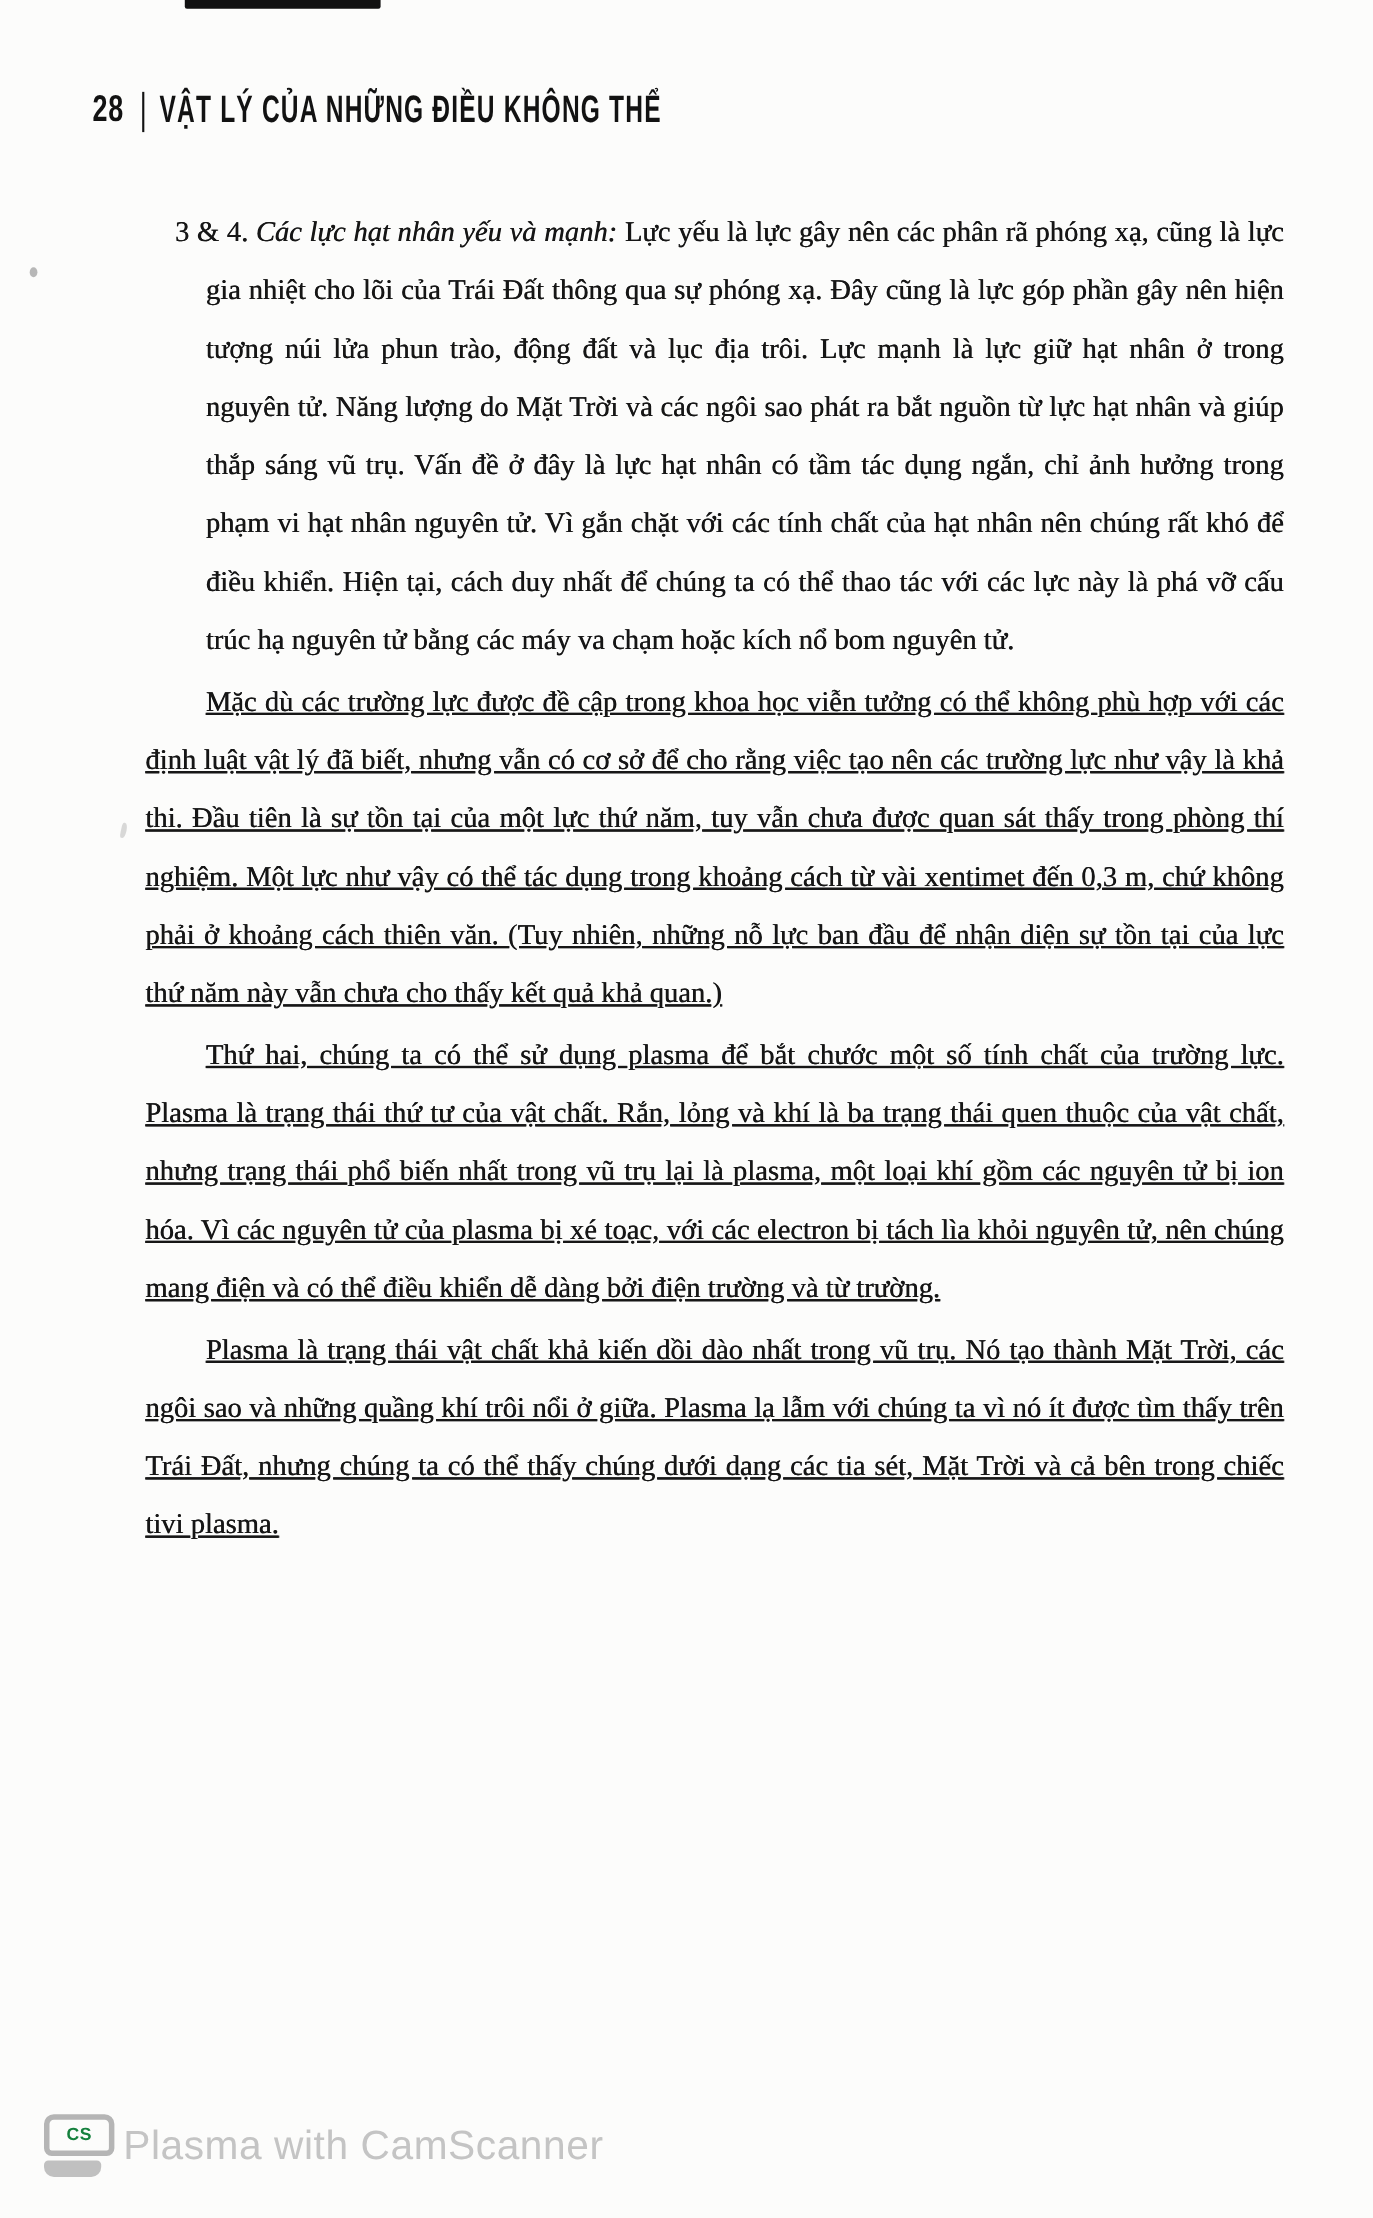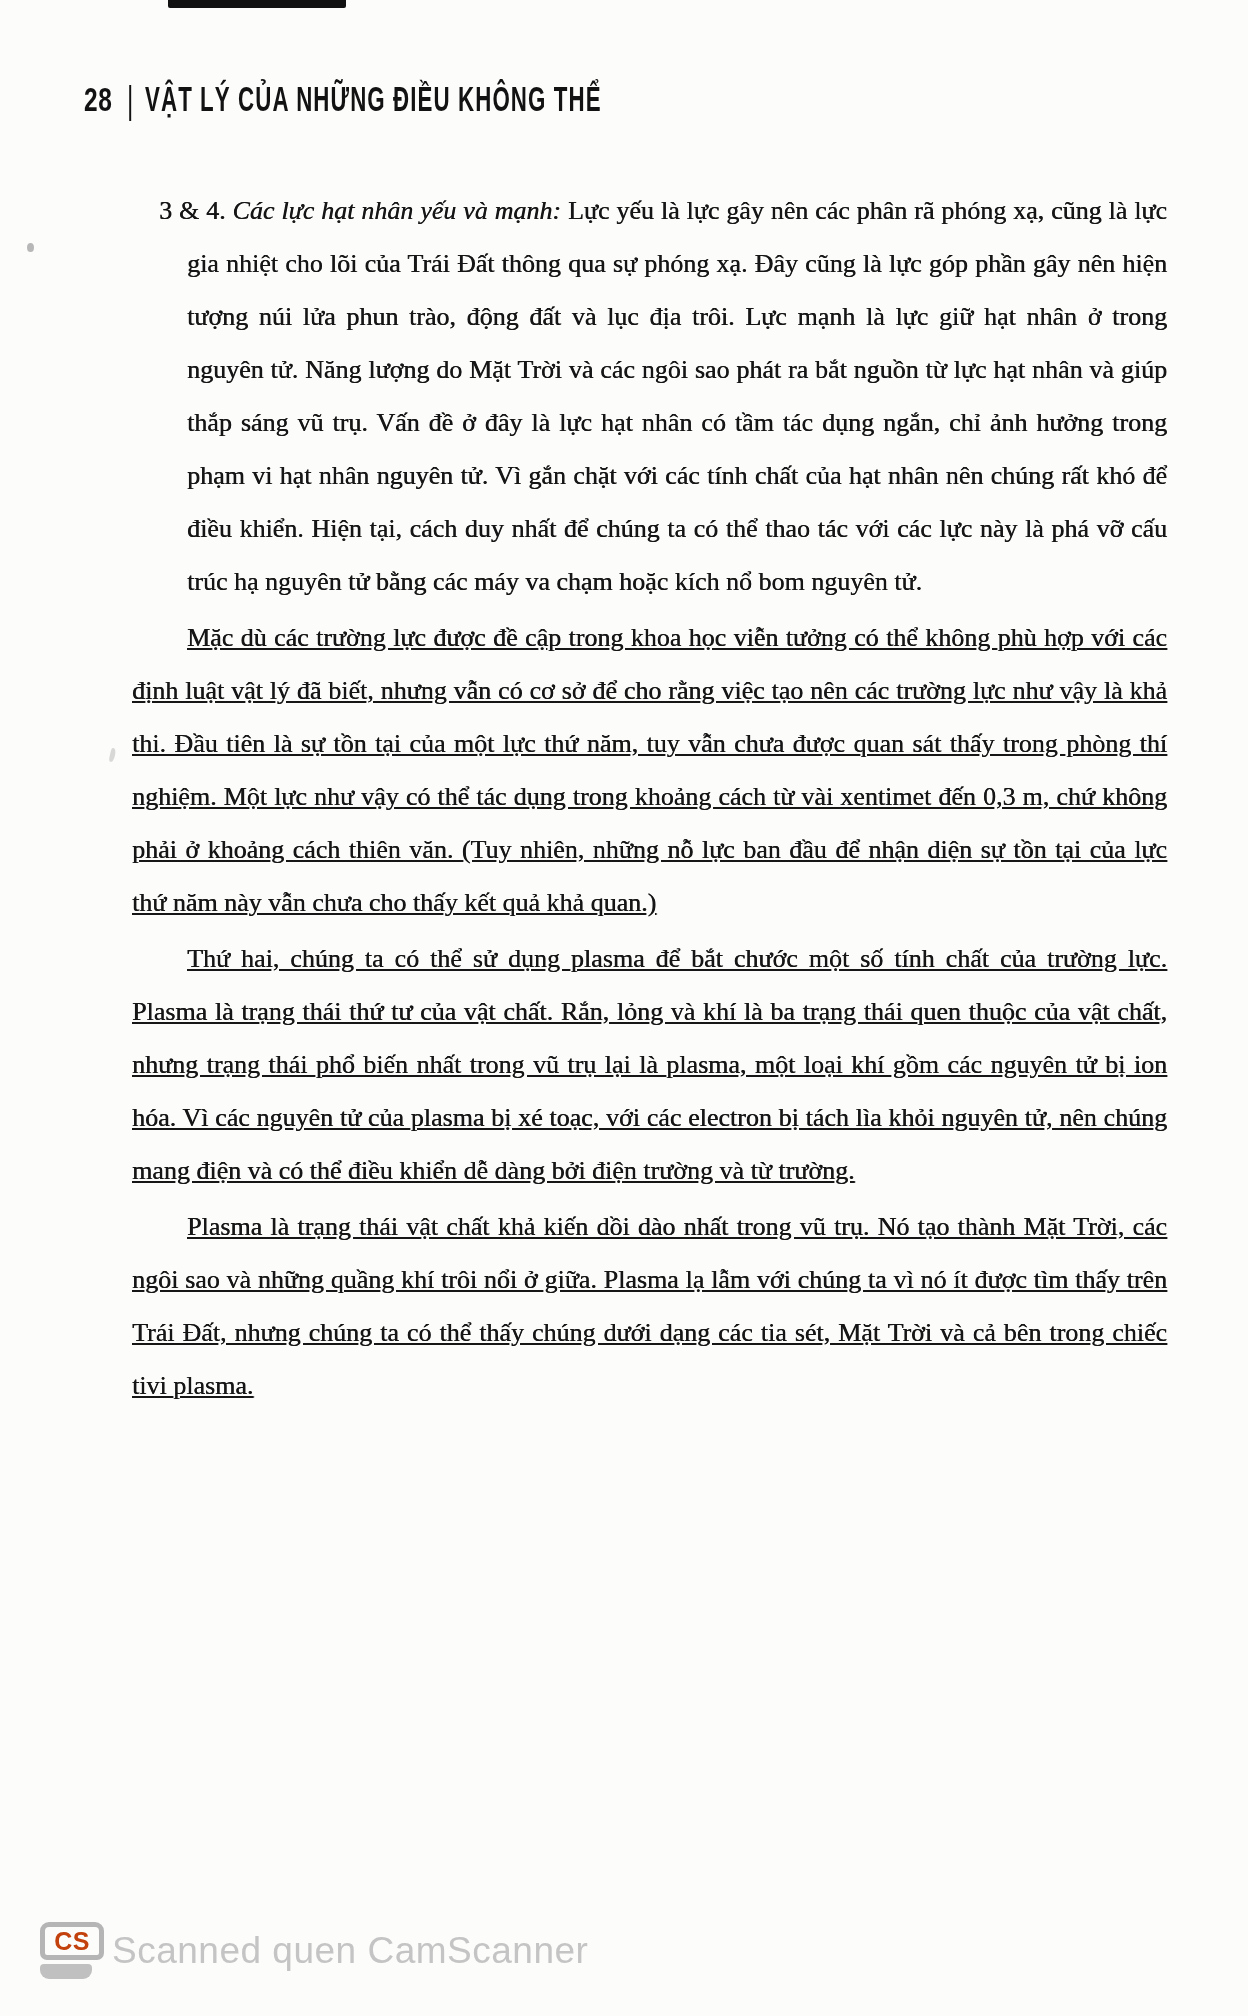--- a/index.html
+++ b/index.html
@@ -98,23 +98,23 @@
   }
   .cs-logo { width: 52px; }
   .cs-logo .cs-box {
     box-sizing: border-box;
     width: 64px; height: 38px;
     border: 5px solid #b5b5b5;
     border-radius: 9px 9px 7px 7px;
     display: flex;
     align-items: center;
     justify-content: center;
-    color: #c2410c;
+    color: #15803d;
     font-weight: 700;
-    font-size: 25px;
+    font-size: 16px;
     letter-spacing: 0.5px;
     background: #fcfcfb;
   }
   .cs-logo .cs-base {
     width: 52px; height: 15px;
     margin-top: 4px;
     background: #c0c0c0;
     border-radius: 4px 4px 9px 9px;
   }
   .cs-text {
@@ -144,16 +144,16 @@
     <p class="indent-para">Mặc dù các trường lực được đề cập trong khoa học viễn tưởng có thể không phù hợp với các định luật vật lý đã biết, nhưng vẫn có cơ sở để cho rằng việc tạo nên các trường lực như vậy là khả thi. Đầu tiên là sự tồn tại của một lực thứ năm, tuy vẫn chưa được quan sát thấy trong phòng thí nghiệm. Một lực như vậy có thể tác dụng trong khoảng cách từ vài xentimet đến 0,3 m, chứ không phải ở khoảng cách thiên văn. (Tuy nhiên, những nỗ lực ban đầu để nhận diện sự tồn tại của lực thứ năm này vẫn chưa cho thấy kết quả khả quan.)</p>
     <p class="indent-para">Thứ hai, chúng ta có thể sử dụng plasma để bắt chước một số tính chất của trường lực. Plasma là trạng thái thứ tư của vật chất. Rắn, lỏng và khí là ba trạng thái quen thuộc của vật chất, nhưng trạng thái phổ biến nhất trong vũ trụ lại là plasma, một loại khí gồm các nguyên tử bị ion hóa. Vì các nguyên tử của plasma bị xé toạc, với các electron bị tách lìa khỏi nguyên tử, nên chúng mang điện và có thể điều khiển dễ dàng bởi điện trường và từ trường.</p>
     <p class="indent-para">Plasma là trạng thái vật chất khả kiến dồi dào nhất trong vũ trụ. Nó tạo thành Mặt Trời, các ngôi sao và những quầng khí trôi nổi ở giữa. Plasma lạ lẫm với chúng ta vì nó ít được tìm thấy trên Trái Đất, nhưng chúng ta có thể thấy chúng dưới dạng các tia sét, Mặt Trời và cả bên trong chiếc tivi plasma.</p>
   </div>
 
   <div class="camscanner">
     <div class="cs-logo">
       <div class="cs-box">CS</div>
       <div class="cs-base"></div>
     </div>
-    <div class="cs-text">Scanned quen CamScanner</div>
+    <div class="cs-text">Plasma with CamScanner</div>
   </div>
 
 </div>
 
 </body></html>

